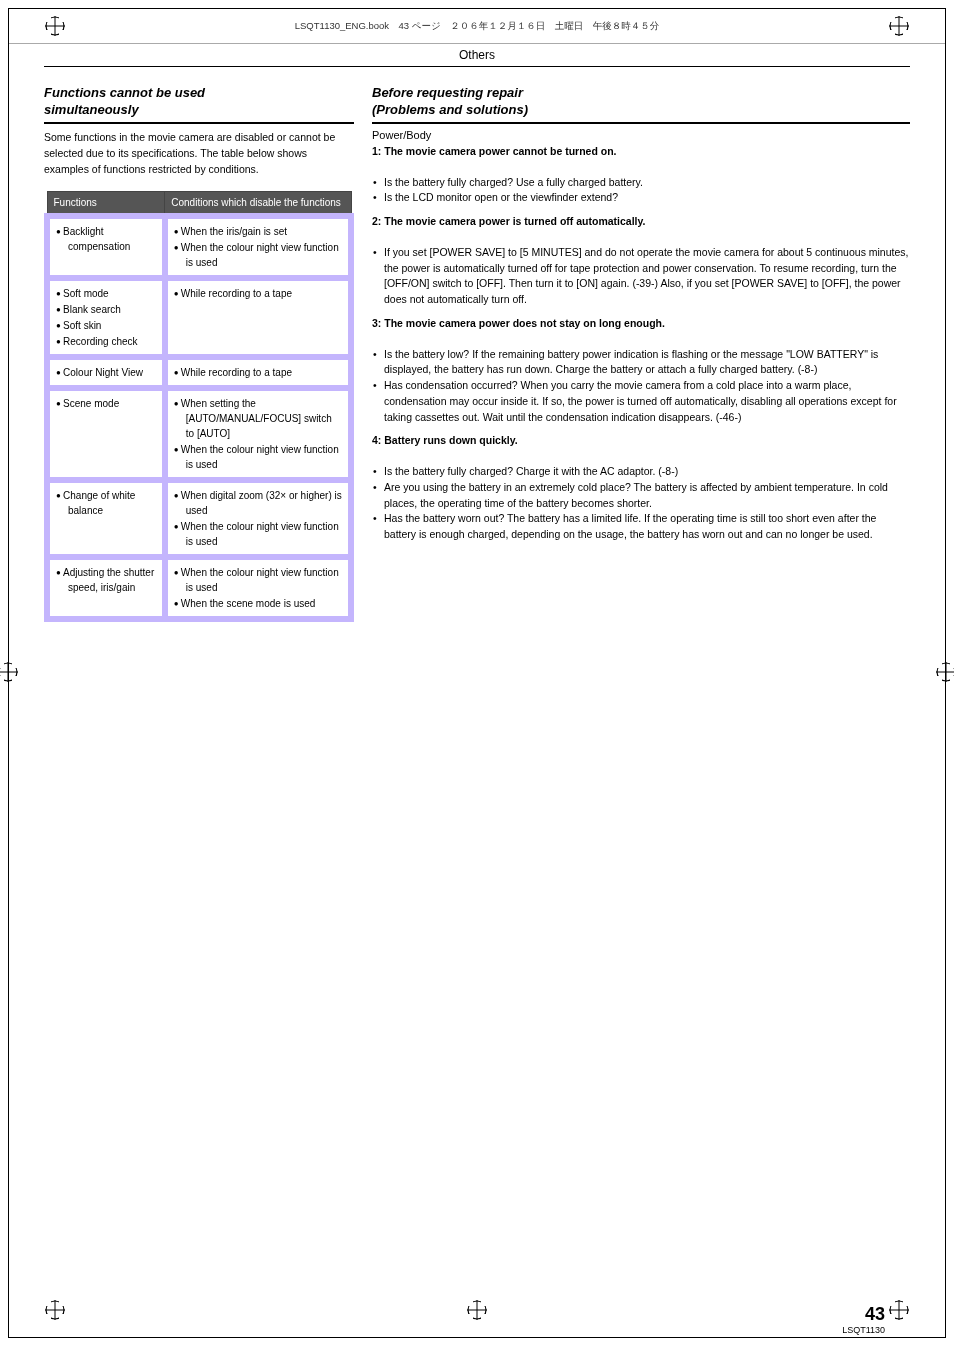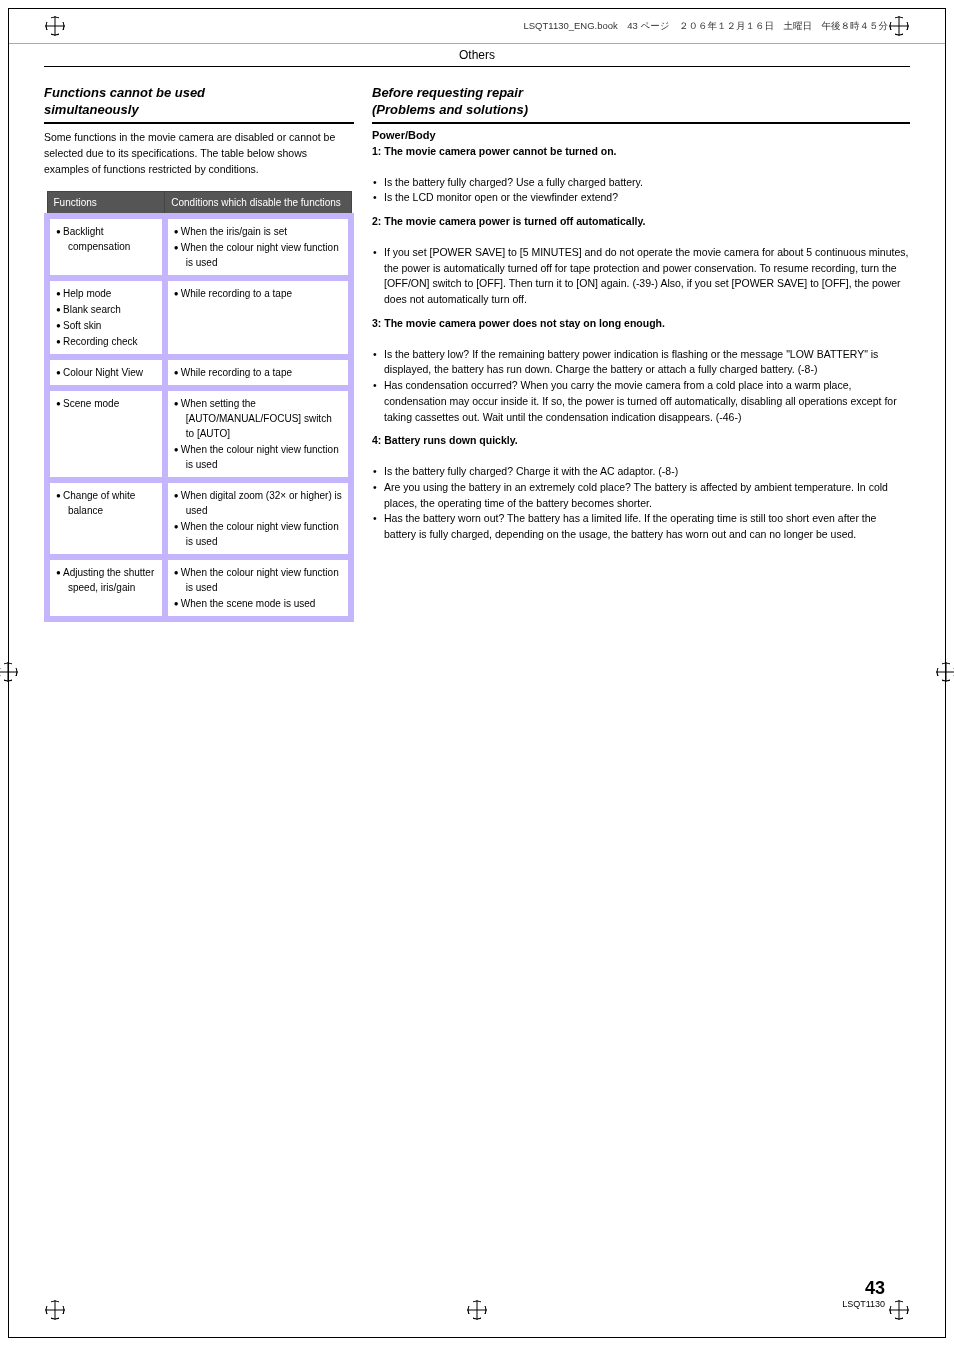--- a/index.html
+++ b/index.html
@@ -21,21 +21,21 @@
       position: relative;
     }
 
     .repair-block {
       margin-bottom: 6px;
     }
 
     .header-content {
       font-size: 9.5px;
       flex: 1;
-      text-align: right;
+      text-align: center;
     }
 
     .outer-frame {
       border: 1.5px solid #000;
       margin: 8px;
       padding: 0;
       min-height: 1330px;
       position: relative;
     }
 
@@ -111,21 +111,21 @@
       margin: 1px 0;
     }
 
     .bullet-item::before {
       content: '● ';
       font-size: 8px;
       vertical-align: middle;
     }
 
     .right-section-label {
-      font-weight: bold;
+      font-weight: normal;
       font-size: 11px;
       margin-top: 0;
       margin-bottom: 3px;
     }
 
     .problem-num {
       font-weight: bold;
       font-size: 10.5px;
       line-height: 1.5;
       margin-bottom: 2px;
@@ -218,21 +218,21 @@
                   <td>
                     <div class="bullet-item">Backlight compensation</div>
                   </td>
                   <td>
                     <div class="bullet-item">When the iris/gain is set</div>
                     <div class="bullet-item">When the colour night view function is used</div>
                   </td>
                 </tr>
                 <tr>
                   <td>
-                    <div class="bullet-item">Help mode</div>
+                    <div class="bullet-item">Soft mode</div>
                     <div class="bullet-item">Blank search</div>
                     <div class="bullet-item">Soft skin</div>
                     <div class="bullet-item">Recording check</div>
                   </td>
                   <td>
                     <div class="bullet-item">While recording to a tape</div>
                   </td>
                 </tr>
                 <tr>
                   <td>
@@ -300,21 +300,21 @@
                 <ul class="bullet-list">
                   <li>Is the battery low? If the remaining battery power indication is flashing or the message "LOW BATTERY" is displayed, the battery has run down. Charge the battery or attach a fully charged battery. (-8-)</li>
                   <li>Has condensation occurred? When you carry the movie camera from a cold place into a warm place, condensation may occur inside it. If so, the power is turned off automatically, disabling all operations except for taking cassettes out. Wait until the condensation indication disappears. (-46-)</li>
                 </ul>
               </div>
               <div class="repair-block">
                 <div class="problem-num">4: Battery runs down quickly.</div>
                 <ul class="bullet-list">
                   <li>Is the battery fully charged? Charge it with the AC adaptor. (-8-)</li>
                   <li>Are you using the battery in an extremely cold place? The battery is affected by ambient temperature. In cold places, the operating time of the battery becomes shorter.</li>
-                  <li>Has the battery worn out? The battery has a limited life. If the operating time is still too short even after the battery is fully charged, depending on the usage, the battery has worn out and can no longer be used.</li>
+                  <li>Has the battery worn out? The battery has a limited life. If the operating time is still too short even after the battery is enough charged, depending on the usage, the battery has worn out and can no longer be used.</li>
                 </ul>
               </div>
             </div>
         </div>
 
       </div>
     </div>
 
     <div style="position:absolute; bottom:14px; left:35px;">
       <svg width="22" height="22" viewBox="0 0 22 22">
@@ -345,21 +345,21 @@
         <circle cx="11" cy="11" r="9" fill="none" stroke="#000" stroke-width="1.2"></circle>
         <line x1="11" y1="1" x2="11" y2="21" stroke="#000" stroke-width="1"></line>
         <line x1="1" y1="11" x2="21" y2="11" stroke="#000" stroke-width="1"></line>
         <rect x="0" y="0" width="7" height="7" fill="white"></rect>
         <rect x="15" y="0" width="7" height="7" fill="white"></rect>
         <rect x="0" y="15" width="7" height="7" fill="white"></rect>
         <rect x="15" y="15" width="7" height="7" fill="white"></rect>
       </svg>
     </div>
 
-    <div style="position:absolute; bottom:28px; right:60px; text-align:right;">
+    <div style="position:absolute; bottom:2px; right:60px; text-align:right;">
       <span style="font-size:18px; font-weight:bold; display:block;">43</span>
       <span style="font-size:9px; display:block;">LSQT1130</span>
     </div>
 
     <div style="position:absolute; top:50%; left:-12px; transform:translateY(-50%);">
       <svg width="22" height="22" viewBox="0 0 22 22">
         <circle cx="11" cy="11" r="9" fill="none" stroke="#000" stroke-width="1.2"></circle>
         <line x1="11" y1="1" x2="11" y2="21" stroke="#000" stroke-width="1"></line>
         <line x1="1" y1="11" x2="21" y2="11" stroke="#000" stroke-width="1"></line>
         <rect x="0" y="0" width="7" height="7" fill="white"></rect>

